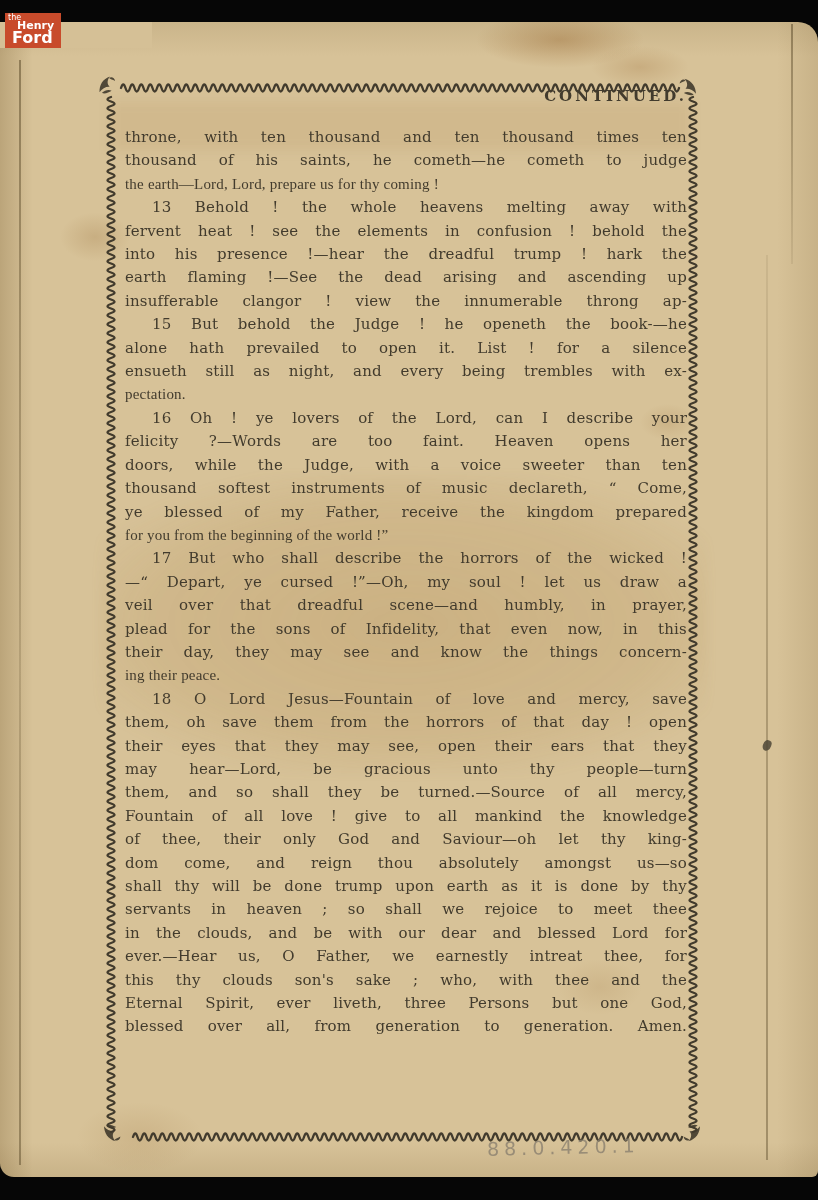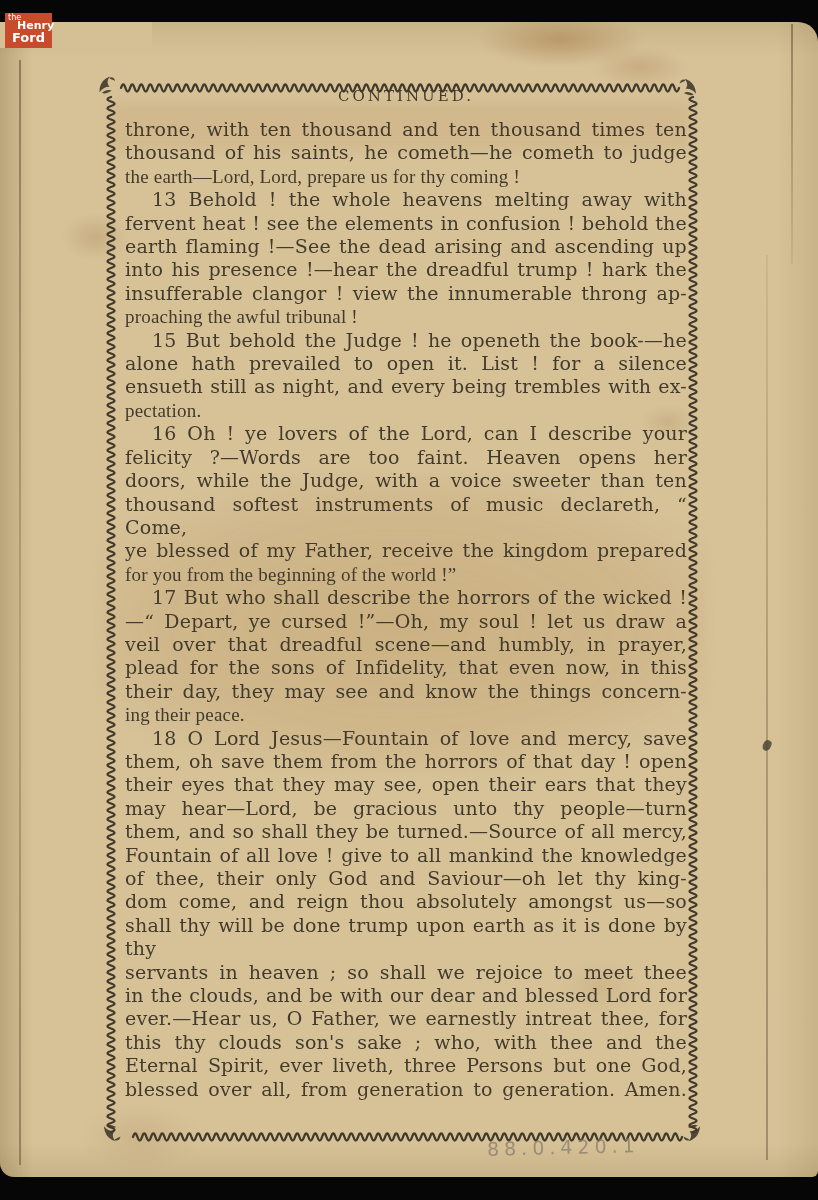--- a/index.html
+++ b/index.html
@@ -34,42 +34,42 @@
     border-radius:50% 40% 60% 50%;transform:rotate(20deg);opacity:.85;}
 
   .discolor-band{position:absolute;left:100px;top:452px;width:608px;height:300px;
     background:radial-gradient(60% 55% at 50% 50%, rgba(158,112,46,.20), rgba(158,112,46,.12) 70%, rgba(158,112,46,0) 100%);
     filter:blur(5px);pointer-events:none;}
   .discolor-top{position:absolute;left:110px;top:80px;width:580px;height:48px;
     background:rgba(158,112,46,.10);filter:blur(6px);pointer-events:none;}
 
   
   .logo{position:absolute;left:5px;top:13px;width:47px;height:35px;background:var(--logo-bg);
-    font-family:"DejaVu Sans", sans-serif;color:var(--logo-text);}
+    font-family:"DejaVu Sans", sans-serif;color:var(--logo-text);padding-left:9px;}
   .logo .the{position:absolute;left:3px;top:0px;font-size:8px;line-height:9px;}
   .logo .henry{position:absolute;left:12px;top:7px;font-size:11px;font-weight:bold;line-height:11px;}
-  .logo .ford{position:absolute;left:7px;top:19px;font-size:13px;font-weight:bold;line-height:12px;}
+  .logo .ford{position:absolute;left:7px;top:19px;font-size:16px;font-weight:bold;line-height:12px;}
 
   
   svg.wave{position:absolute;overflow:visible;}
   #wave-top{left:121px;top:84px;}
   #wave-bottom{left:133px;top:1133px;}
   #wave-left{left:107px;top:97px;}
   #wave-right{left:689px;top:97px;}
   svg.fleuron{position:absolute;width:22px;height:22px;fill:var(--ink);opacity:.9;}
   #fl-tl{left:96px;top:74px;transform:rotate(-12deg);}
   #fl-tr{left:677px;top:76px;transform:scaleX(-1) rotate(-8deg);}
   #fl-bl{left:101px;top:1122px;transform:rotate(188deg) scaleX(-1);}
   #fl-br{left:681px;top:1122px;transform:rotate(172deg);}
 
   
   .textcol{position:absolute;left:125px;top:86px;width:562px;color:var(--ink);}
-  .hdr{font-size:15px;font-weight:normal;letter-spacing:3px;text-align:center;
-    line-height:20px;margin-bottom:12px;}
-  .tline{font-size:19px;line-height:23.4px;letter-spacing:.2px;
+  .hdr{font-size:15px;font-weight:bold;letter-spacing:3px;text-align:right;
+    line-height:20px;margin-bottom:20px;}
+  .tline{font-size:15px;line-height:23.4px;letter-spacing:.2px;
     text-align:justify;text-align-last:justify;white-space:normal;}
   .tlast{text-align-last:left;font-family:Liberation Serif, serif;}
   .tindent{padding-left:27px;}
 
   
   .accession{position:absolute;left:487px;top:1136px;font-family:"DejaVu Sans", sans-serif;
     font-size:19px;color:var(--pencil);letter-spacing:5px;transform:rotate(-1.5deg);
     opacity:.8;}
 </style>
 </head>
@@ -127,24 +127,23 @@
     <div class="hdr">CONTINUED.</div>
     <div id="paras">
         <div>
           <div class="tline">throne, with ten thousand and ten thousand times ten</div>
           <div class="tline">thousand of his saints, he cometh—he cometh to judge</div>
           <div class="tline tlast">the earth—Lord, Lord, prepare us for thy coming !</div>
         </div>
         <div>
           <div class="tline tindent">13 Behold ! the whole heavens melting away with</div>
           <div class="tline">fervent heat ! see the elements in confusion ! behold the</div>
+          <div class="tline">into his presence !—hear the dreadful trump ! hark the</div>
           <div class="tline">earth flaming !—See the dead arising and ascending up</div>
-          <div class="tline">into his presence !—hear the dreadful trump ! hark the</div>
           <div class="tline">insufferable clangor ! view the innumerable throng ap-</div>
-          <div class="tline tlast">proaching the awful tribunal !</div>
         </div>
         <div>
           <div class="tline tindent">15 But behold the Judge ! he openeth the book-—he</div>
           <div class="tline">alone hath prevailed to open it.  List ! for a silence</div>
           <div class="tline">ensueth still as night, and every being trembles with ex-</div>
           <div class="tline tlast">pectation.</div>
         </div>
         <div>
           <div class="tline tindent">16 Oh ! ye lovers of the Lord, can I describe your</div>
           <div class="tline">felicity ?—Words are too faint.  Heaven opens her</div>

